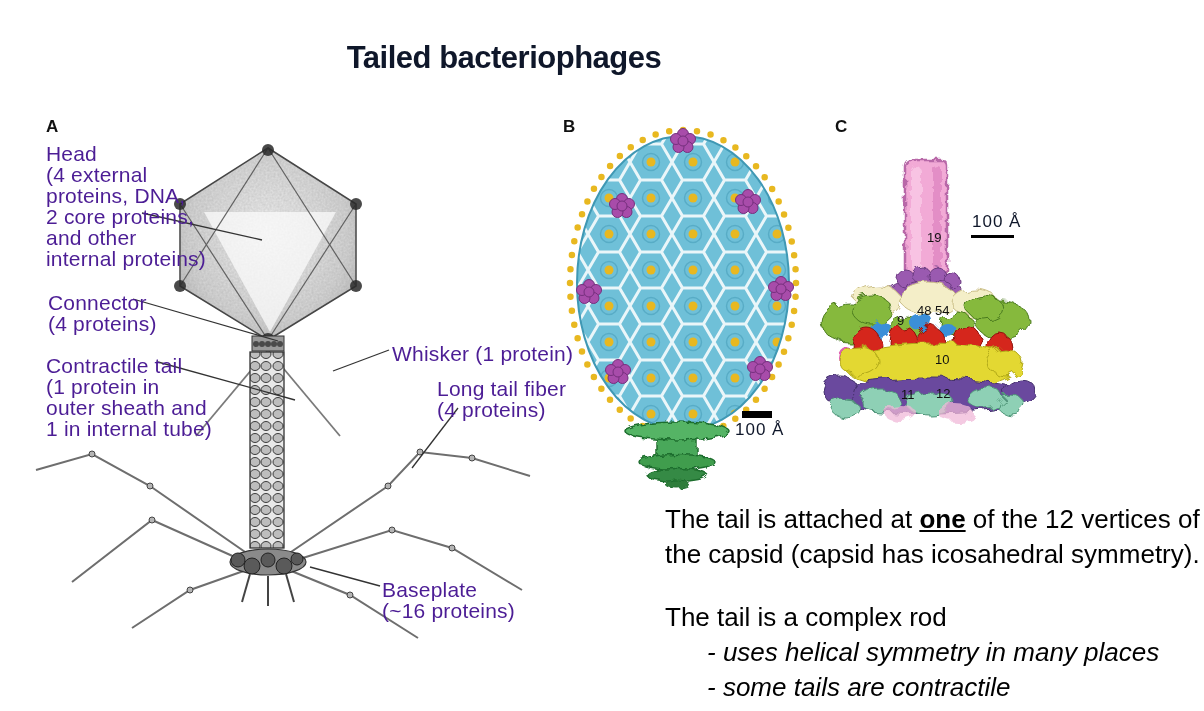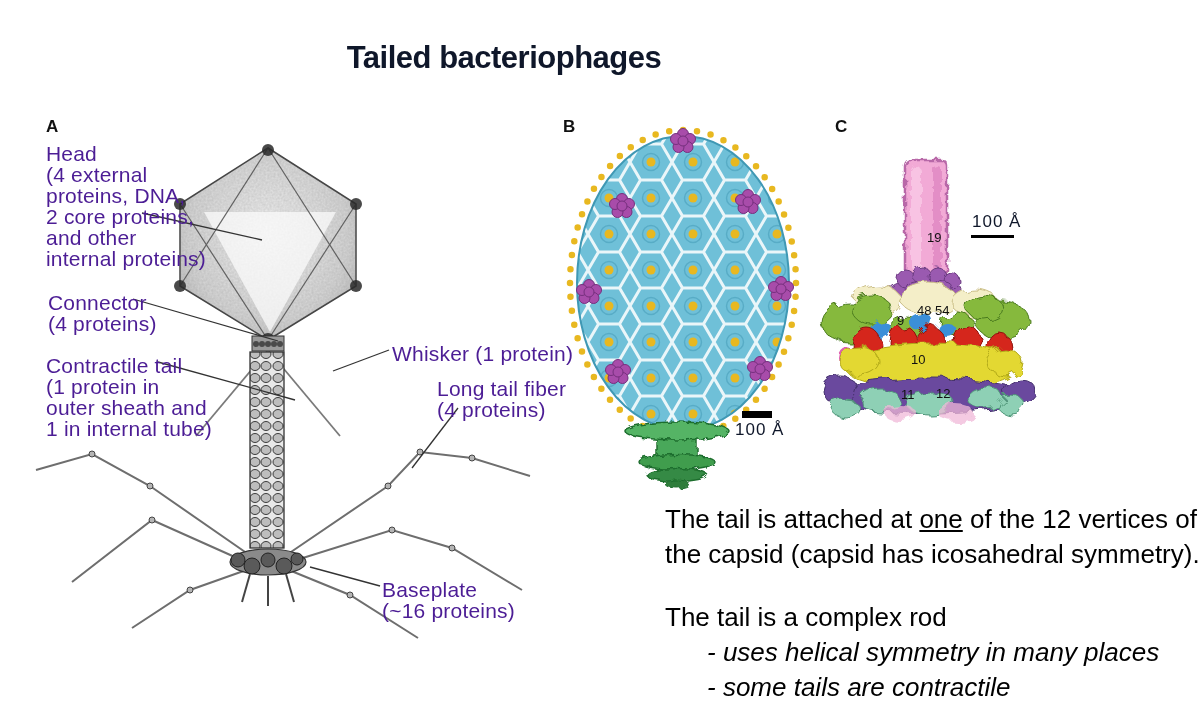--- a/index.html
+++ b/index.html
@@ -21,21 +21,21 @@
   }
   .scale-bar { position:absolute; background:#000; }
   .c-num {
     position:absolute; font-size:13px; color:#111; font-weight:400;
   }
   .fig-canvas { position:absolute; left:0; top:0; }
   .body-text {
     position:absolute; left:665px; width:545px; font-size:26px; color:#000;
     line-height:35px;
   }
-  .body-text .em { font-weight:400; text-decoration:underline; }
+  .body-text .em { font-weight:700; text-decoration:underline; }
   .bullet { margin-left:42px; font-style:italic; }
 </style>
 </head>
 <body>
 
 <div class="slide">
 
   <svg class="fig-canvas" width="1204" height="711" viewBox="0 0 1204 711">
     <defs>
       <radialGradient id="headgrad" cx="50%" cy="45%" r="65%">
@@ -300,21 +300,21 @@
 
   <div class="scale-bar" style="left:742px; top:411px; width:30px; height:7px;"></div>
   <div class="scale-label" style="left:735px; top:420px;">100 Å</div>
 
   <div class="scale-label" style="left:972px; top:212px;">100 Å</div>
   <div class="scale-bar" style="left:971px; top:235px; width:43px; height:2.5px;"></div>
 
   <div class="c-num" style="left:927px; top:230px;">19</div>
   <div class="c-num" style="left:917px; top:271px;margin-top:32px;">48 54</div>
   <div class="c-num" style="left:897px; top:313px;">9</div>
-  <div class="c-num" style="left:911px; top:352px;">10</div>
+  <div class="c-num" style="left:935px; top:352px;">10</div>
   <div class="c-num" style="left:901px; top:387px;text-align:right;">11</div>
   <div class="c-num" style="left:936px; top:386px;">12</div>
 
   <div class="body-text" style="top:502px;">
     <span>The tail is attached at </span><span class="em">one</span><span> of the 12 vertices of the capsid (capsid has icosahedral symmetry).</span>
   </div>
 
   <div class="body-text" style="top:600px;">
     <div>The tail is a complex rod</div>
     <div class="bullet">- uses helical symmetry in many places</div>

